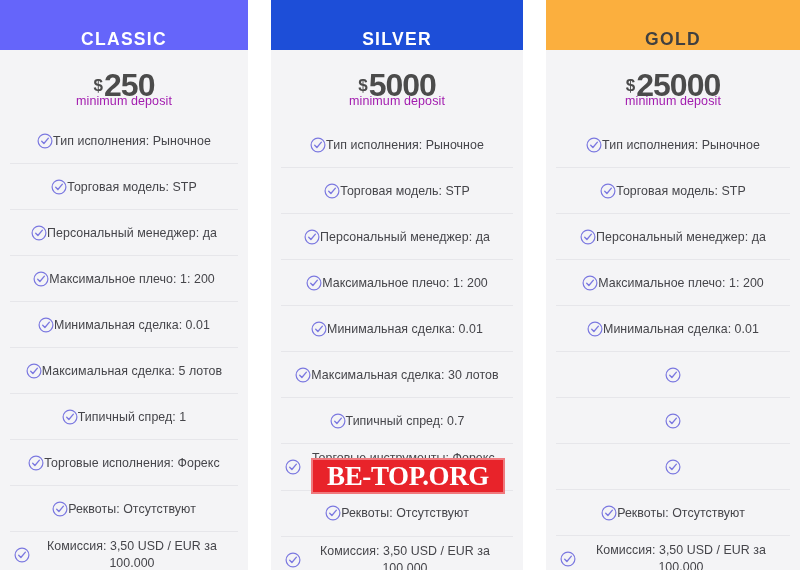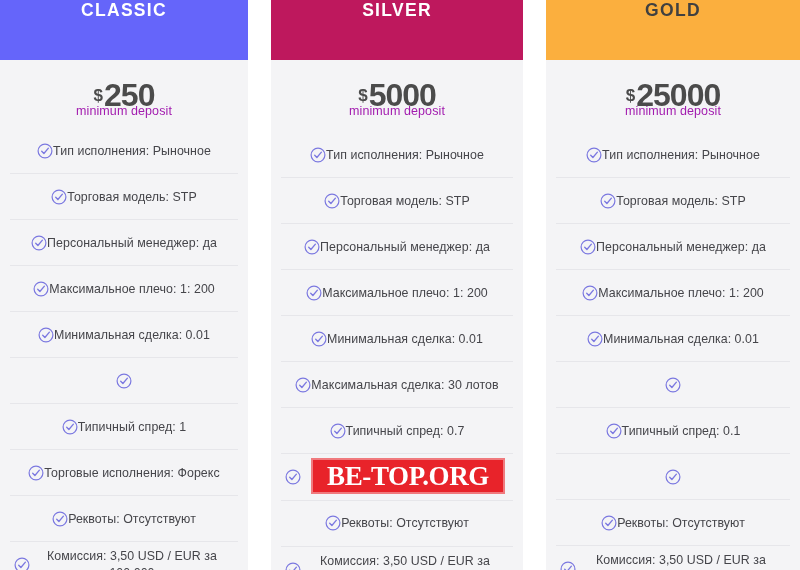--- a/index.html
+++ b/index.html
@@ -27,23 +27,23 @@
     width: 248px;
     background: #f4f4f6;
     position: relative;
     overflow: hidden;
   }
   .plan-card.card-classic { width: 248px; }
   .plan-card.card-silver  { width: 252px; }
   .plan-card.card-gold    { width: 254px; }
 
   .plan-header {
-    height: 60px;
+    height: 50px;
     display: flex;
-    align-items: flex-start;
+    align-items: flex-end;
     justify-content: center;
     color: #ffffff;
     font-size: 17.5px;
     font-weight: bold;
     letter-spacing: 1.3px;
   }
 
   .price-block {
     text-align: center;
     padding-top: 20px;
@@ -188,20 +188,21 @@
             <circle cx="8" cy="8" r="6.9" fill="none" stroke="#7b78e0" stroke-width="1.2"></circle>
             <path d="M4.7 8.2 L6.9 10.5 L11.4 5.2" fill="none" stroke="#7b78e0" stroke-width="1.3" stroke-linecap="round" stroke-linejoin="round"></path>
           </svg>
           <span class="feature-text">Минимальная сделка: 0.01</span>
         </div>
         <div class="feature-row">
           <svg class="check-icon" viewBox="0 0 16 16">
             <circle cx="8" cy="8" r="6.9" fill="none" stroke="#7b78e0" stroke-width="1.2"></circle>
             <path d="M4.7 8.2 L6.9 10.5 L11.4 5.2" fill="none" stroke="#7b78e0" stroke-width="1.3" stroke-linecap="round" stroke-linejoin="round"></path>
           </svg>
+          <span class="feature-text">Максимальная сделка: 5 лотов</span>
         </div>
         <div class="feature-row">
           <svg class="check-icon" viewBox="0 0 16 16">
             <circle cx="8" cy="8" r="6.9" fill="none" stroke="#7b78e0" stroke-width="1.2"></circle>
             <path d="M4.7 8.2 L6.9 10.5 L11.4 5.2" fill="none" stroke="#7b78e0" stroke-width="1.3" stroke-linecap="round" stroke-linejoin="round"></path>
           </svg>
           <span class="feature-text">Типичный спред: 1</span>
         </div>
         <div class="feature-row">
           <svg class="check-icon" viewBox="0 0 16 16">
@@ -221,21 +222,21 @@
           <svg class="check-icon" viewBox="0 0 16 16">
             <circle cx="8" cy="8" r="6.9" fill="none" stroke="#7b78e0" stroke-width="1.2"></circle>
             <path d="M4.7 8.2 L6.9 10.5 L11.4 5.2" fill="none" stroke="#7b78e0" stroke-width="1.3" stroke-linecap="round" stroke-linejoin="round"></path>
           </svg>
           <span class="feature-text">Комиссия: 3,50 USD / EUR за 100.000</span>
         </div>
       </div>
   </div>
 
   <div class="plan-card card-silver">
-    <div class="plan-header" style="background: #be185d; color: rgb(255, 255, 255);">
+    <div class="plan-header" style="background: #1d4ed8; color: rgb(255, 255, 255);">
       <span>SILVER</span>
     </div>
     <div class="price-block">
       <div class="price-row">
         <span class="currency">$</span>
         <span class="amount">5000</span>
       </div>
       <div class="deposit-label">minimum deposit</div>
     </div>
     <div class="feature-list">
@@ -363,21 +364,20 @@
           <svg class="check-icon" viewBox="0 0 16 16">
             <circle cx="8" cy="8" r="6.9" fill="none" stroke="#7b78e0" stroke-width="1.2"></circle>
             <path d="M4.7 8.2 L6.9 10.5 L11.4 5.2" fill="none" stroke="#7b78e0" stroke-width="1.3" stroke-linecap="round" stroke-linejoin="round"></path>
           </svg>
         </div>
         <div class="feature-row">
           <svg class="check-icon" viewBox="0 0 16 16">
             <circle cx="8" cy="8" r="6.9" fill="none" stroke="#7b78e0" stroke-width="1.2"></circle>
             <path d="M4.7 8.2 L6.9 10.5 L11.4 5.2" fill="none" stroke="#7b78e0" stroke-width="1.3" stroke-linecap="round" stroke-linejoin="round"></path>
           </svg>
-          <span class="feature-text">Типичный спред: 0.1</span>
         </div>
         <div class="feature-row">
           <svg class="check-icon" viewBox="0 0 16 16">
             <circle cx="8" cy="8" r="6.9" fill="none" stroke="#7b78e0" stroke-width="1.2"></circle>
             <path d="M4.7 8.2 L6.9 10.5 L11.4 5.2" fill="none" stroke="#7b78e0" stroke-width="1.3" stroke-linecap="round" stroke-linejoin="round"></path>
           </svg>
         </div>
         <div class="feature-row">
           <svg class="check-icon" viewBox="0 0 16 16">
             <circle cx="8" cy="8" r="6.9" fill="none" stroke="#7b78e0" stroke-width="1.2"></circle>

